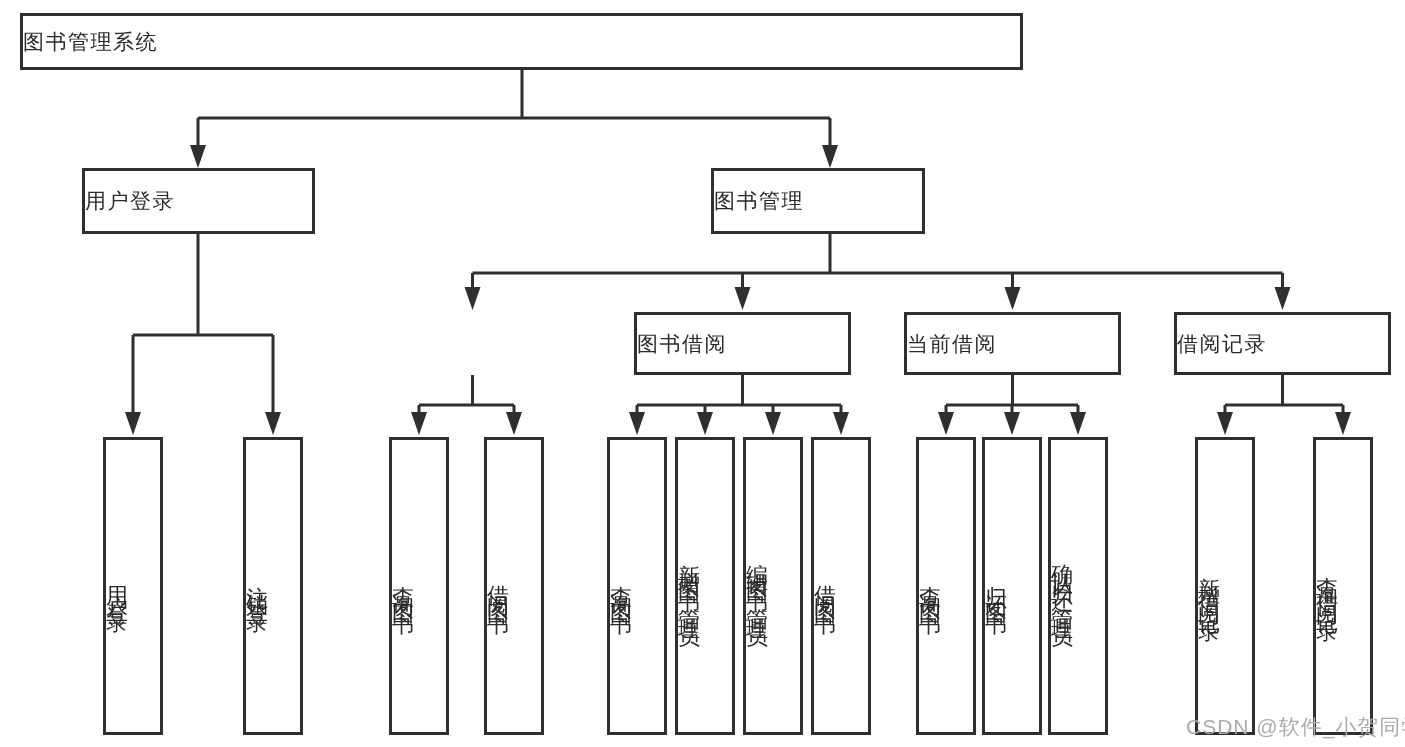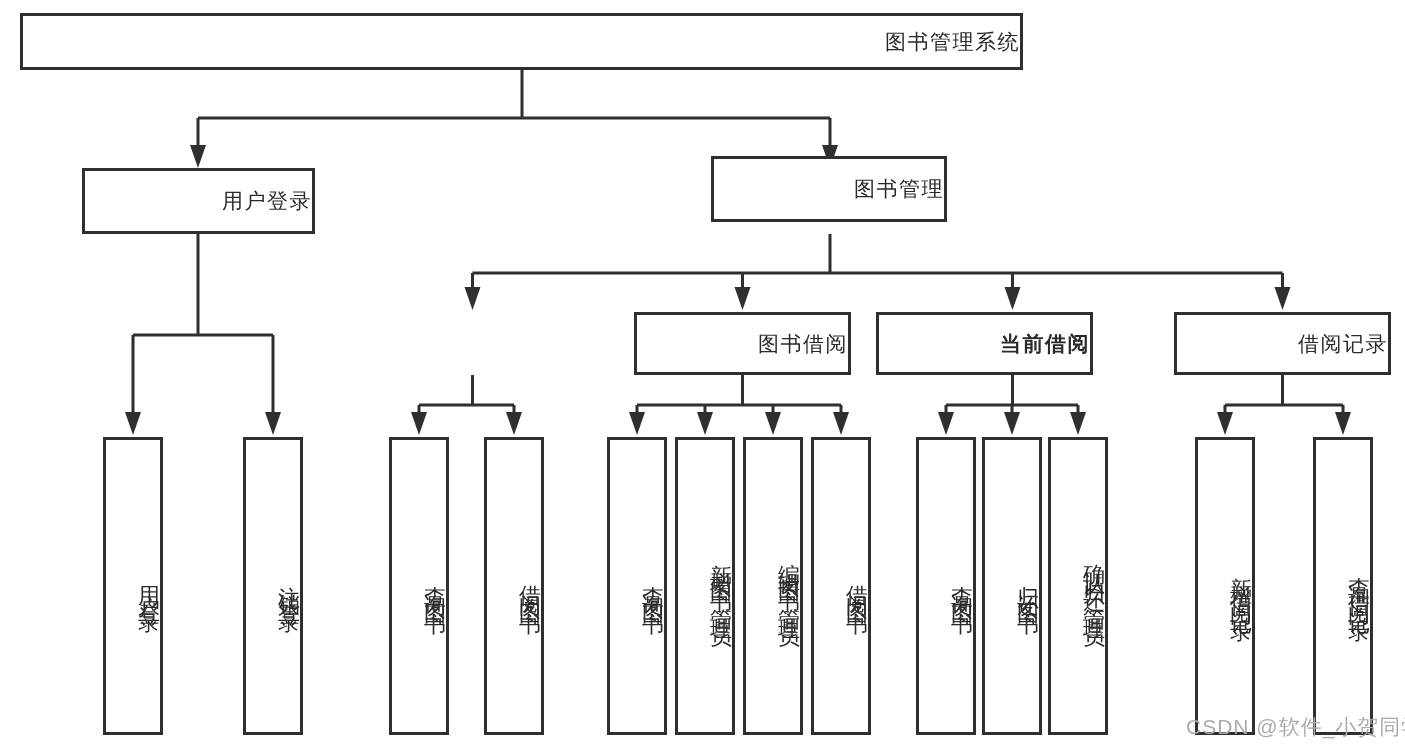--- a/index.html
+++ b/index.html
@@ -3,26 +3,26 @@
 <meta charset="utf-8">
 <style>
   html,body{margin:0;padding:0;background:#ffffff;}
   .canvas{
     position:relative;width:1405px;height:747px;background:#ffffff;overflow:hidden;
     font-family:"Liberation Sans","DejaVu Sans",sans-serif;color:#262626;
   }
   .connectors{position:absolute;left:0;top:0;width:1405px;height:747px;}
   .box{
     position:absolute;box-sizing:border-box;border:3px solid #2f2f2f;background:#ffffff;
-    display:flex;align-items:center;justify-content:flex-end;
+    display:flex;align-items:center;justify-content:flex-start;
   }
   .h span{font-size:21px;letter-spacing:1.5px;color:#2a2a2a;}
   .root{left:20px;top:13px;width:1003px;height:57px;}
   .lvl2a{left:82px;top:168px;width:233px;height:66px;}
-  .lvl2b{left:711px;top:156px;width:236px;height:66px;}
+  .lvl2b{left:711px;top:168px;width:214px;height:66px;}
   .lvl3{top:312px;width:217px;height:63px;}
   .leaf{top:437px;width:60px;height:298px;}
   .leaf span{
     writing-mode:vertical-rl;text-orientation:mixed;
     font-size:22px;line-height:1;letter-spacing:9px;color:#2a2a2a;
   }
   .wm{
     position:absolute;left:1186px;top:713px;font-size:21px;letter-spacing:1px;
     color:#ababab;white-space:nowrap;
   }
@@ -78,21 +78,21 @@
   <div class="box h lvl2a">
     <span>用户登录</span>
   </div>
   <div class="box h lvl2b">
     <span>图书管理</span>
   </div>
 
   <div class="box h lvl3" style="left:634px;">
     <span>图书借阅</span>
   </div>
-  <div class="box h lvl3" style="left:876px;font-weight:bold;">
+  <div class="box h lvl3" style="left:904px;">
     <span>当前借阅</span>
   </div>
   <div class="box h lvl3" style="left:1174px;">
     <span>借阅记录</span>
   </div>
 
   <div class="box leaf" style="left:103px;">
     <span>用户登录</span>
   </div>
   <div class="box leaf" style="left:243px;">

